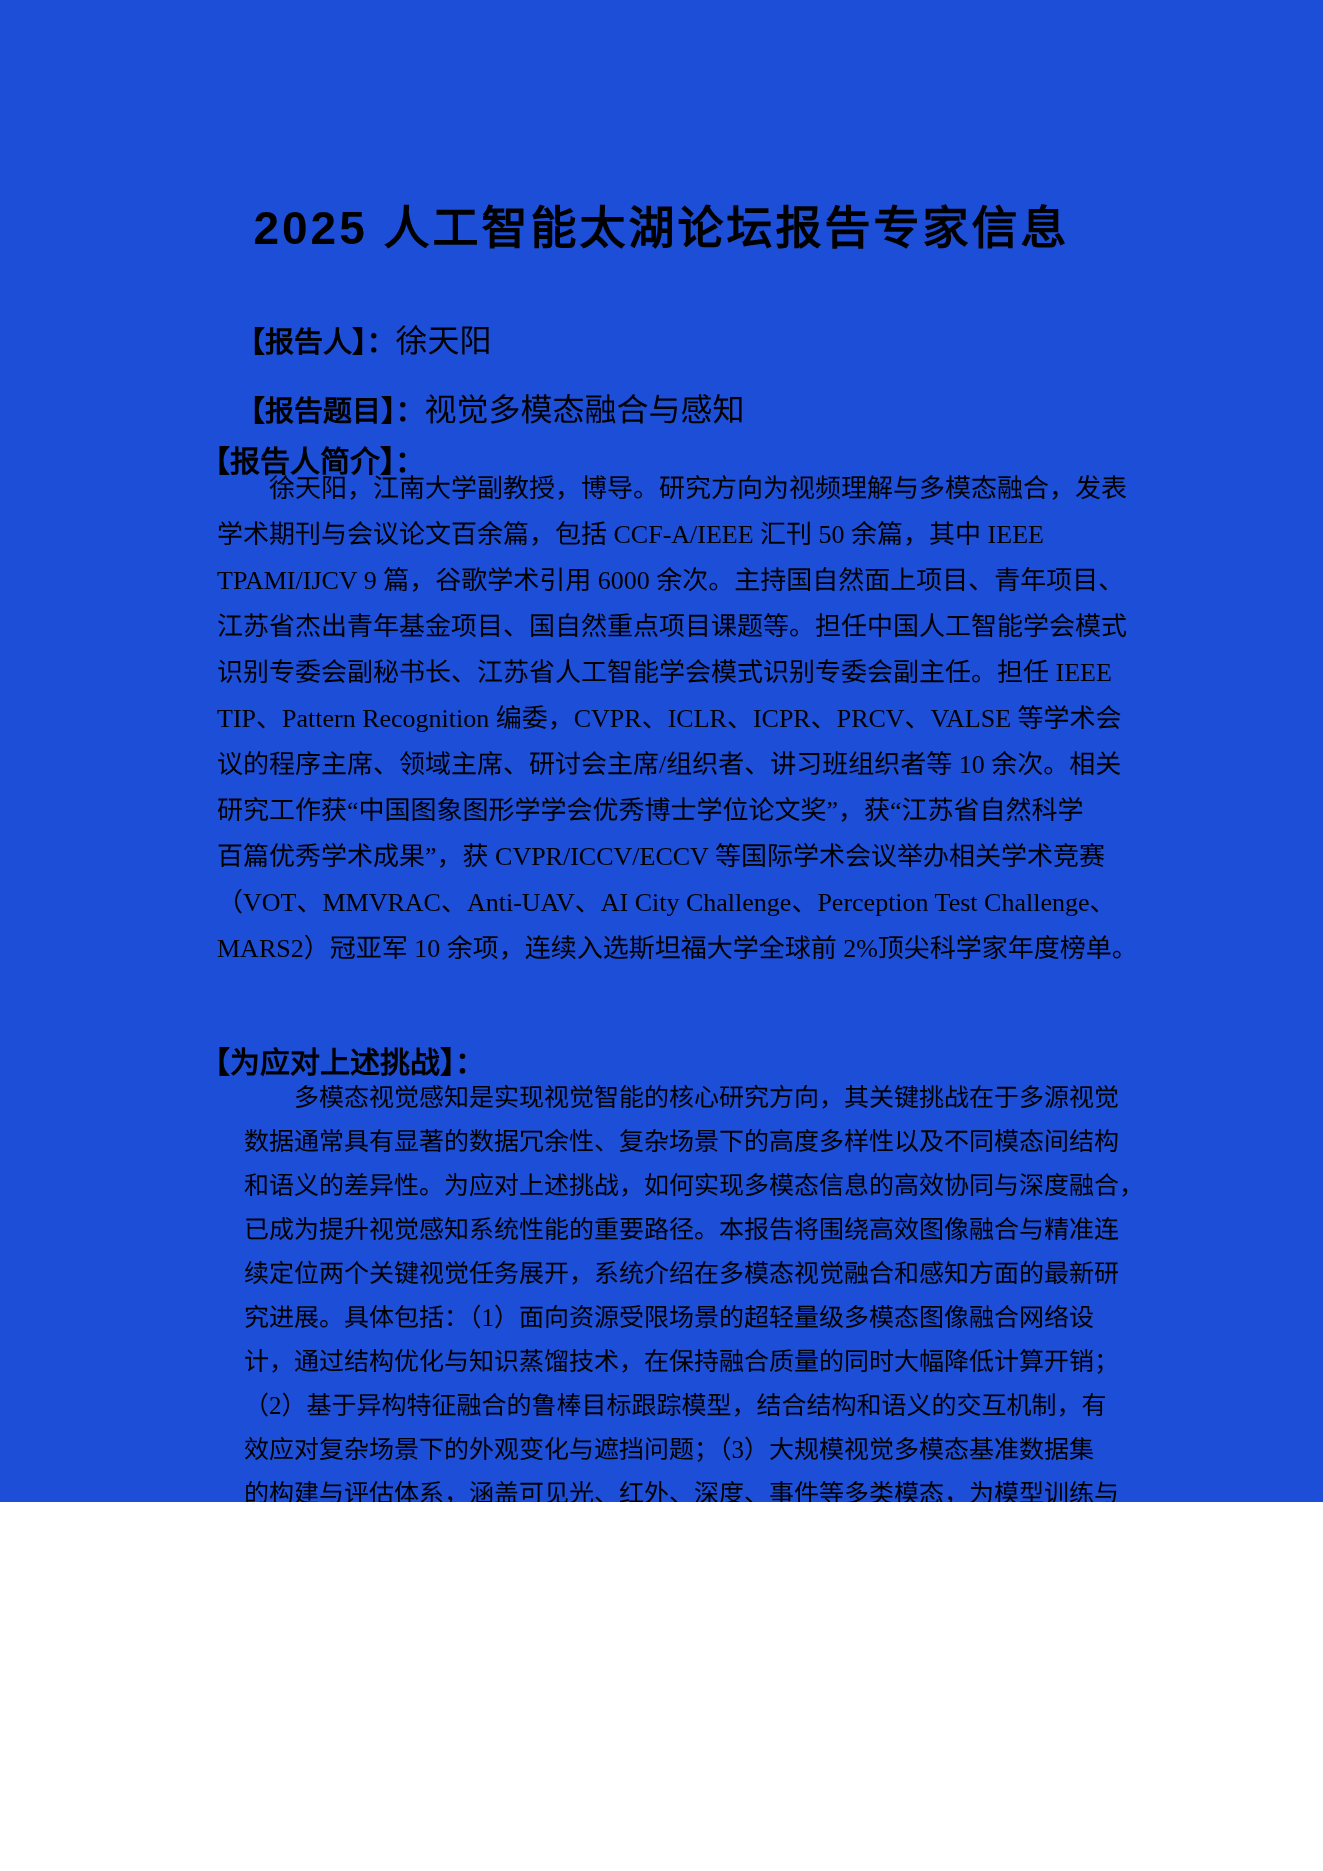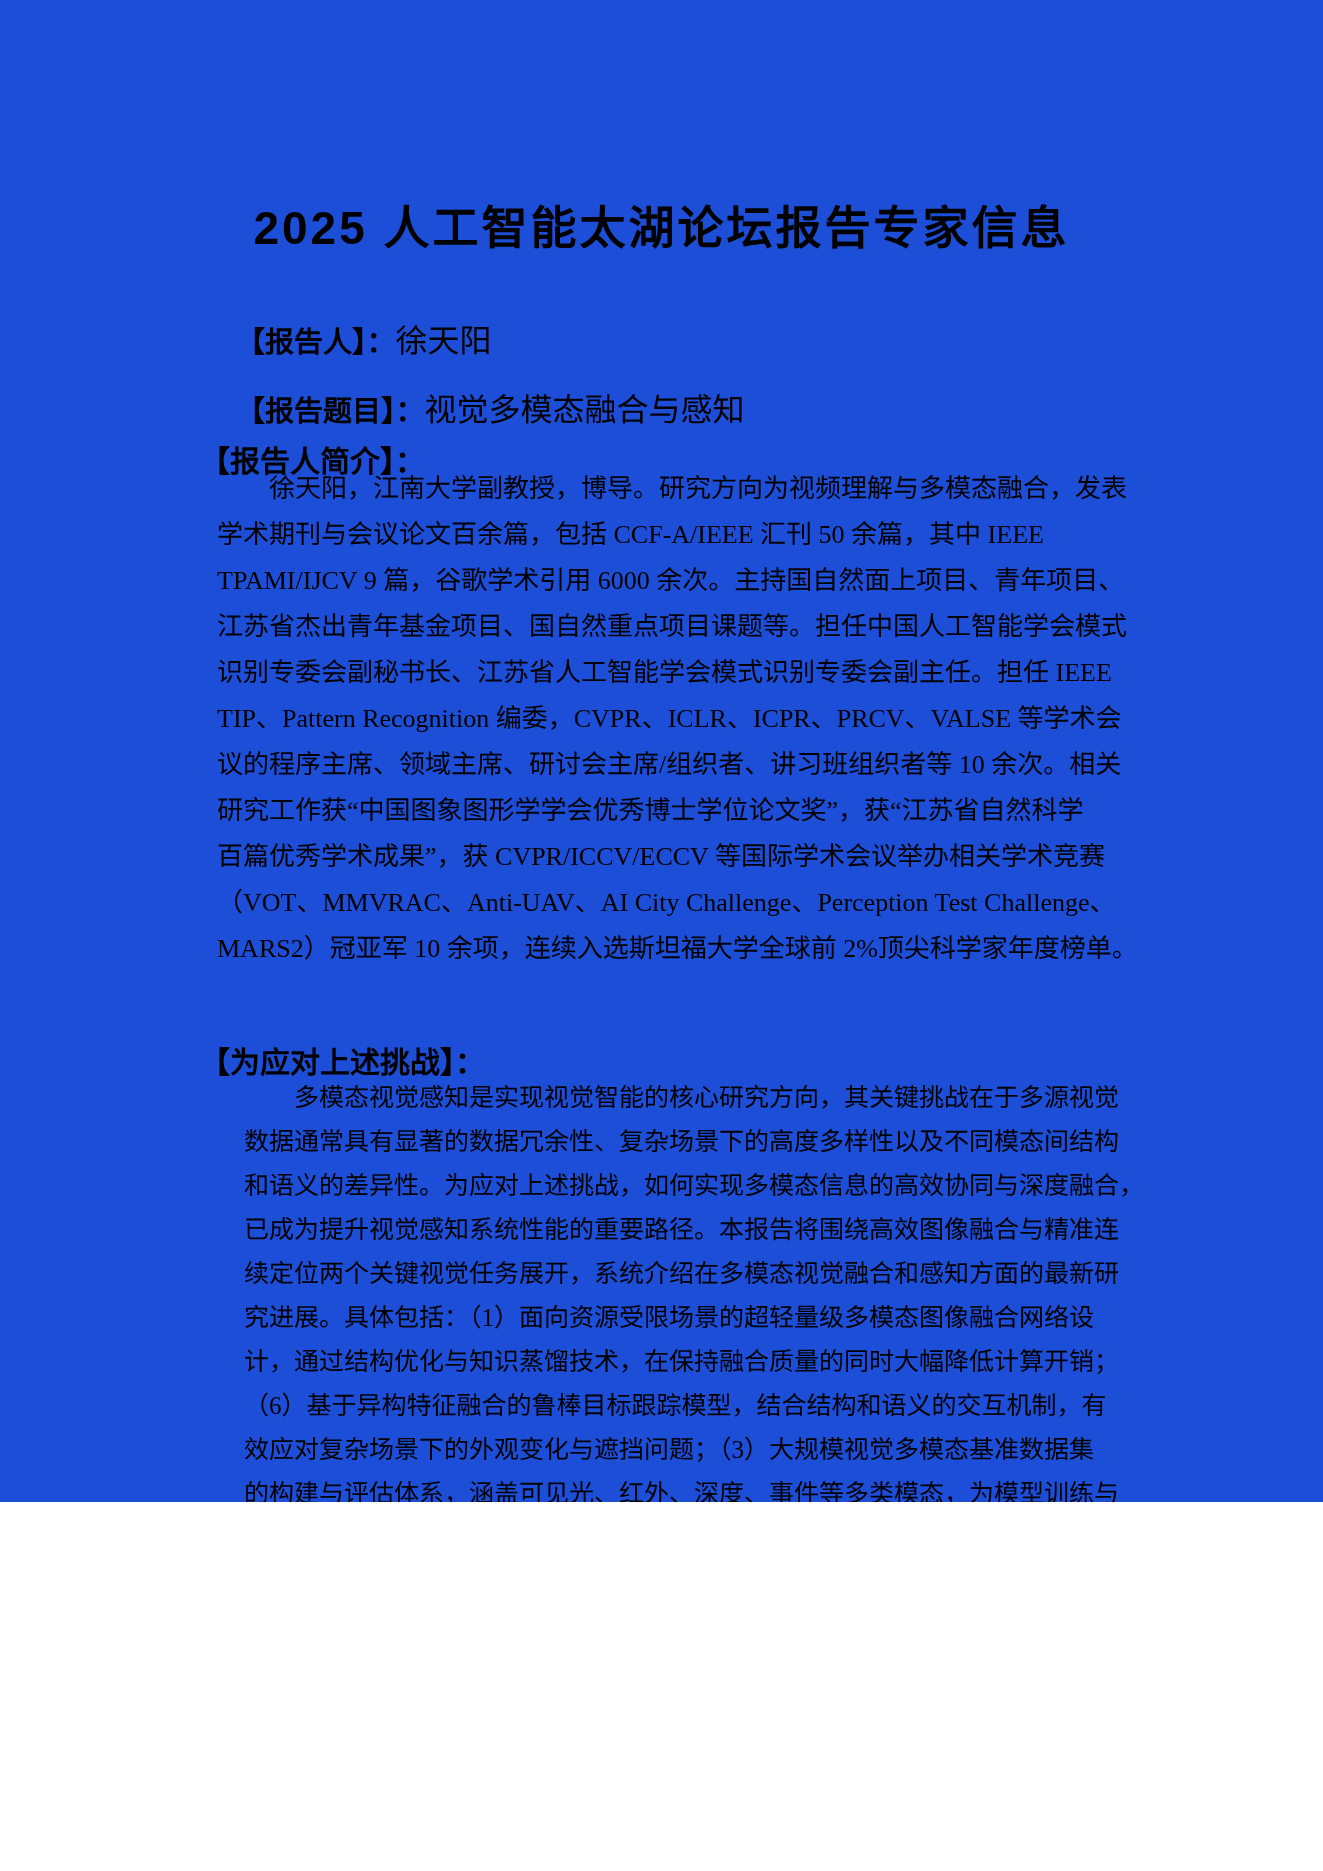--- a/index.html
+++ b/index.html
@@ -113,19 +113,19 @@
   <div class="section-heading heading-content">【为应对上述挑战】：</div>
 
   <div class="para para-content">
       <div class="text-line">多模态视觉感知是实现视觉智能的核心研究方向，其关键挑战在于多源视觉</div>
       <div class="text-line">数据通常具有显著的数据冗余性、复杂场景下的高度多样性以及不同模态间结构</div>
       <div class="text-line">和语义的差异性。为应对上述挑战，如何实现多模态信息的高效协同与深度融合，</div>
       <div class="text-line">已成为提升视觉感知系统性能的重要路径。本报告将围绕高效图像融合与精准连</div>
       <div class="text-line">续定位两个关键视觉任务展开，系统介绍在多模态视觉融合和感知方面的最新研</div>
       <div class="text-line">究进展。具体包括：（1）面向资源受限场景的超轻量级多模态图像融合网络设</div>
       <div class="text-line">计，通过结构优化与知识蒸馏技术，在保持融合质量的同时大幅降低计算开销；</div>
-      <div class="text-line">（6）基于异构特征融合的鲁棒目标跟踪模型，结合结构和语义的交互机制，有</div>
+      <div class="text-line">（2）基于异构特征融合的鲁棒目标跟踪模型，结合结构和语义的交互机制，有</div>
       <div class="text-line">效应对复杂场景下的外观变化与遮挡问题；（3）大规模视觉多模态基准数据集</div>
       <div class="text-line">的构建与评估体系，涵盖可见光、红外、深度、事件等多类模态，为模型训练与</div>
       <div class="text-line">验证提供重要数据基础。</div>
     </div>
 
 </div>
 
 </body></html>

